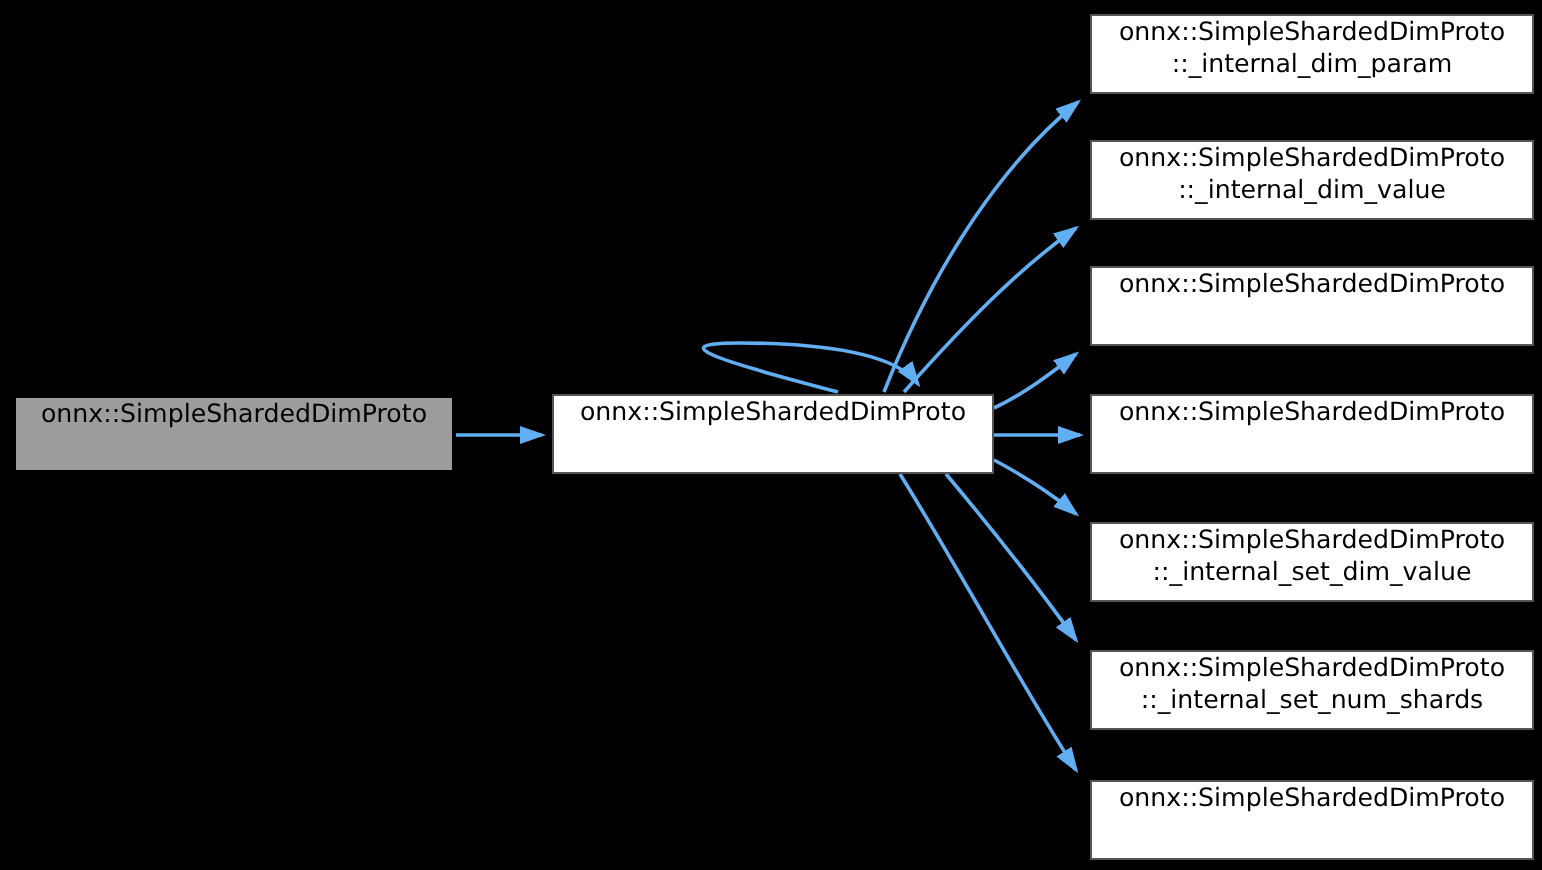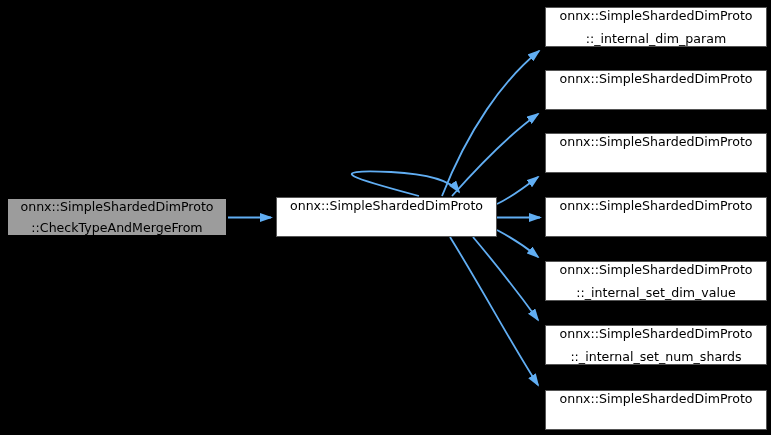--- a/index.html
+++ b/index.html
@@ -28,21 +28,21 @@
     width: 222px;
     height: 40px;
     background: #ffffff;
     border: 1.4px solid #555555;
     color: #000000;
     font-size: 12.6px;
     line-height: 15.5px;
     text-align: center;
     display: flex;
     flex-direction: column;
-    justify-content: space-between;
+    justify-content: flex-start;
     cursor: pointer;
     white-space: nowrap;
   }
   .node.focus {
     background: #9c9c9c;
     border: 2px solid #000000;
   }
   .node span { display: block; }
   .callee { left: 545px; }
 </style>
@@ -65,34 +65,34 @@
       <path d="M 497,204 C 512,197 525,187 538,177" marker-end="url(#arrow)"></path>
       <path d="M 497,217.5 L 540,217.5" marker-end="url(#arrow)"></path>
       <path d="M 497,230 C 512,238 526,247 538,257" marker-end="url(#arrow)"></path>
       <path d="M 473,237 C 499,268 520,295 538,320" marker-end="url(#arrow)"></path>
       <path d="M 450,237 C 484,292 512,345 538,385" marker-end="url(#arrow)"></path>
     </g>
   </svg>
 
   <div class="node focus" style="left:6px; top:197px;">
     <span>onnx::SimpleShardedDimProto</span>
-    <span>::CheckTypeAndMergeFrom</span>
   </div>
 
   <div class="node" style="left:276px; top:197px; width:221px;">
     <span>onnx::SimpleShardedDimProto</span>
   </div>
 
   <div class="node callee" style="top:7px;">
     <span>onnx::SimpleShardedDimProto</span>
     <span>::_internal_dim_param</span>
   </div>
 
   <div class="node callee" style="top:70px;">
     <span>onnx::SimpleShardedDimProto</span>
+    <span>::_internal_dim_value</span>
   </div>
 
   <div class="node callee" style="top:133px;">
     <span>onnx::SimpleShardedDimProto</span>
   </div>
 
   <div class="node callee" style="top:197px;">
     <span>onnx::SimpleShardedDimProto</span>
   </div>
 

